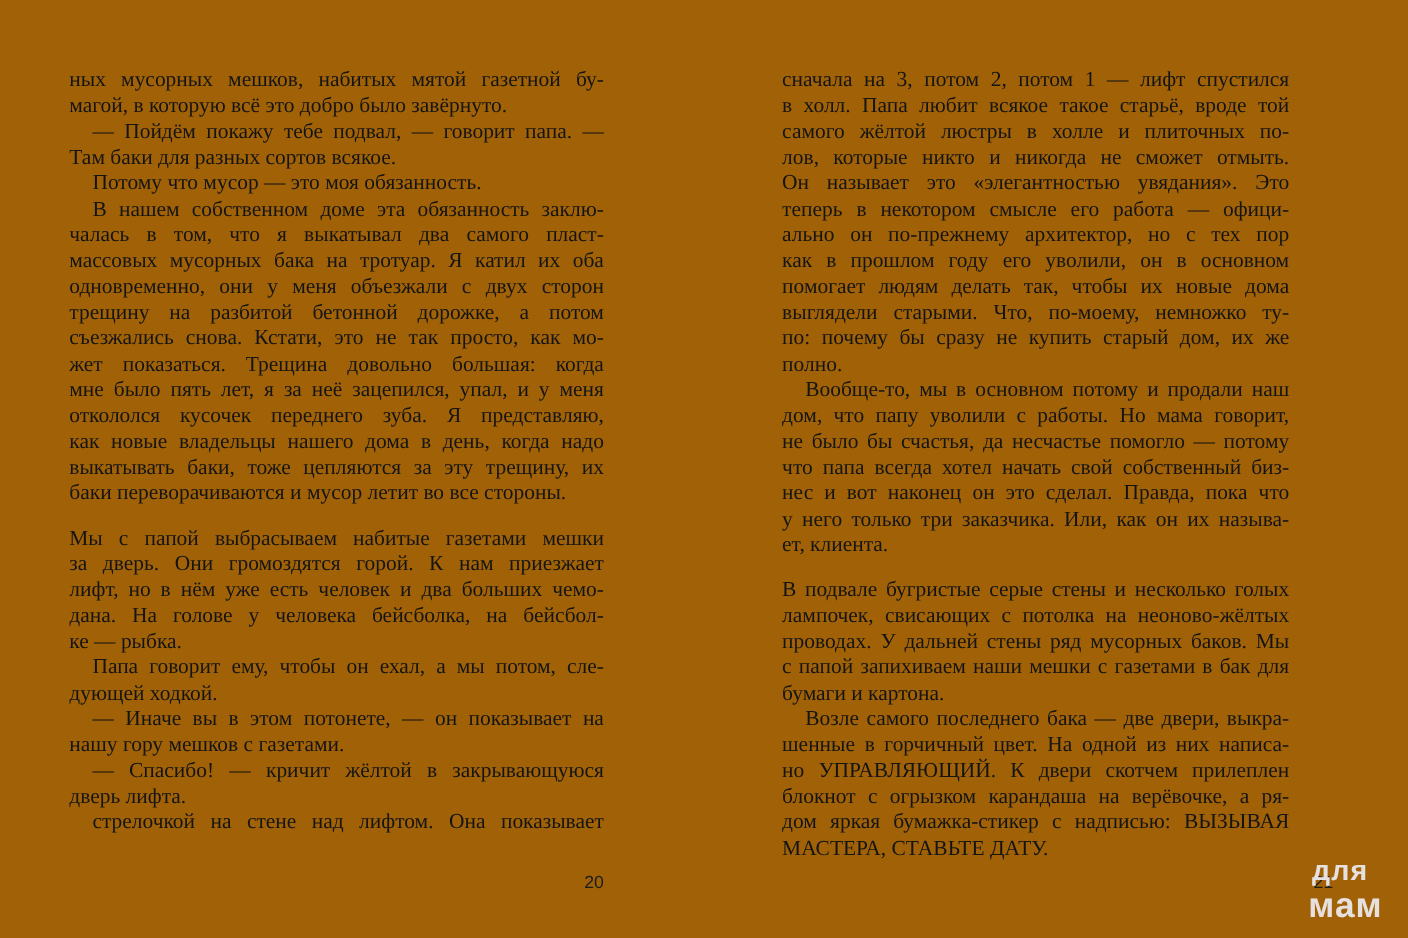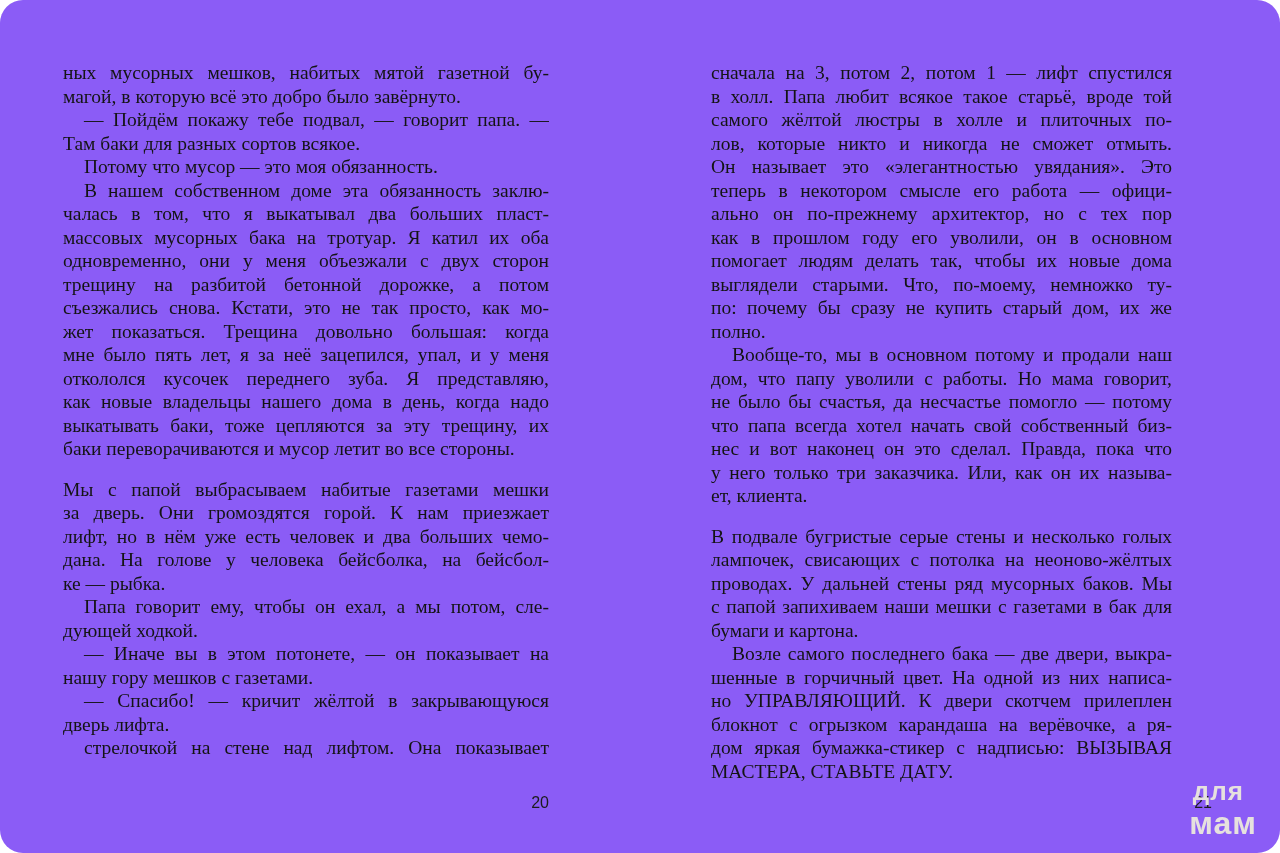--- a/index.html
+++ b/index.html
@@ -3,25 +3,24 @@
 <meta charset="utf-8">
 <style>
   html, body {
     margin: 0; padding: 0;
     background: #ffffff;
   }
   .canvas {
     position: relative;
     width: 1280px;
     height: 853px;
-    background: #8b5cf6;
+    background: #a16207;
     overflow: hidden;
     font-family: "Liberation Serif", serif;
     color: #141414;
-    border-radius: 23px;
   }
   .col {
     position: absolute;
     top: 61px;
     font-size: 19.5px;
   }
   .col-left  { left: 63px;  width: 486px; }
   .col-right { left: 711px; width: 461px; }
 
   .block { margin: 0; }
@@ -85,21 +84,21 @@
       </div>
       <div class="block indent">
         <div class="line">— Пойдём покажу тебе подвал, — говорит папа. —</div>
         <div class="line">Там баки для разных сортов всякое.</div>
       </div>
       <div class="block indent">
         <div class="line">Потому что мусор — это моя обязанность.</div>
       </div>
       <div class="block indent">
         <div class="line">В нашем собственном доме эта обязанность заклю-</div>
-        <div class="line">чалась в том, что я выкатывал два больших пласт-</div>
+        <div class="line">чалась в том, что я выкатывал два самого пласт-</div>
         <div class="line">массовых мусорных бака на тротуар. Я катил их оба</div>
         <div class="line">одновременно, они у меня объезжали с двух сторон</div>
         <div class="line">трещину на разбитой бетонной дорожке, а потом</div>
         <div class="line">съезжались снова. Кстати, это не так просто, как мо-</div>
         <div class="line">жет показаться. Трещина довольно большая: когда</div>
         <div class="line">мне было пять лет, я за неё зацепился, упал, и у меня</div>
         <div class="line">откололся кусочек переднего зуба. Я представляю,</div>
         <div class="line">как новые владельцы нашего дома в день, когда надо</div>
         <div class="line">выкатывать баки, тоже цепляются за эту трещину, их</div>
         <div class="line">баки переворачиваются и мусор летит во все стороны.</div>

